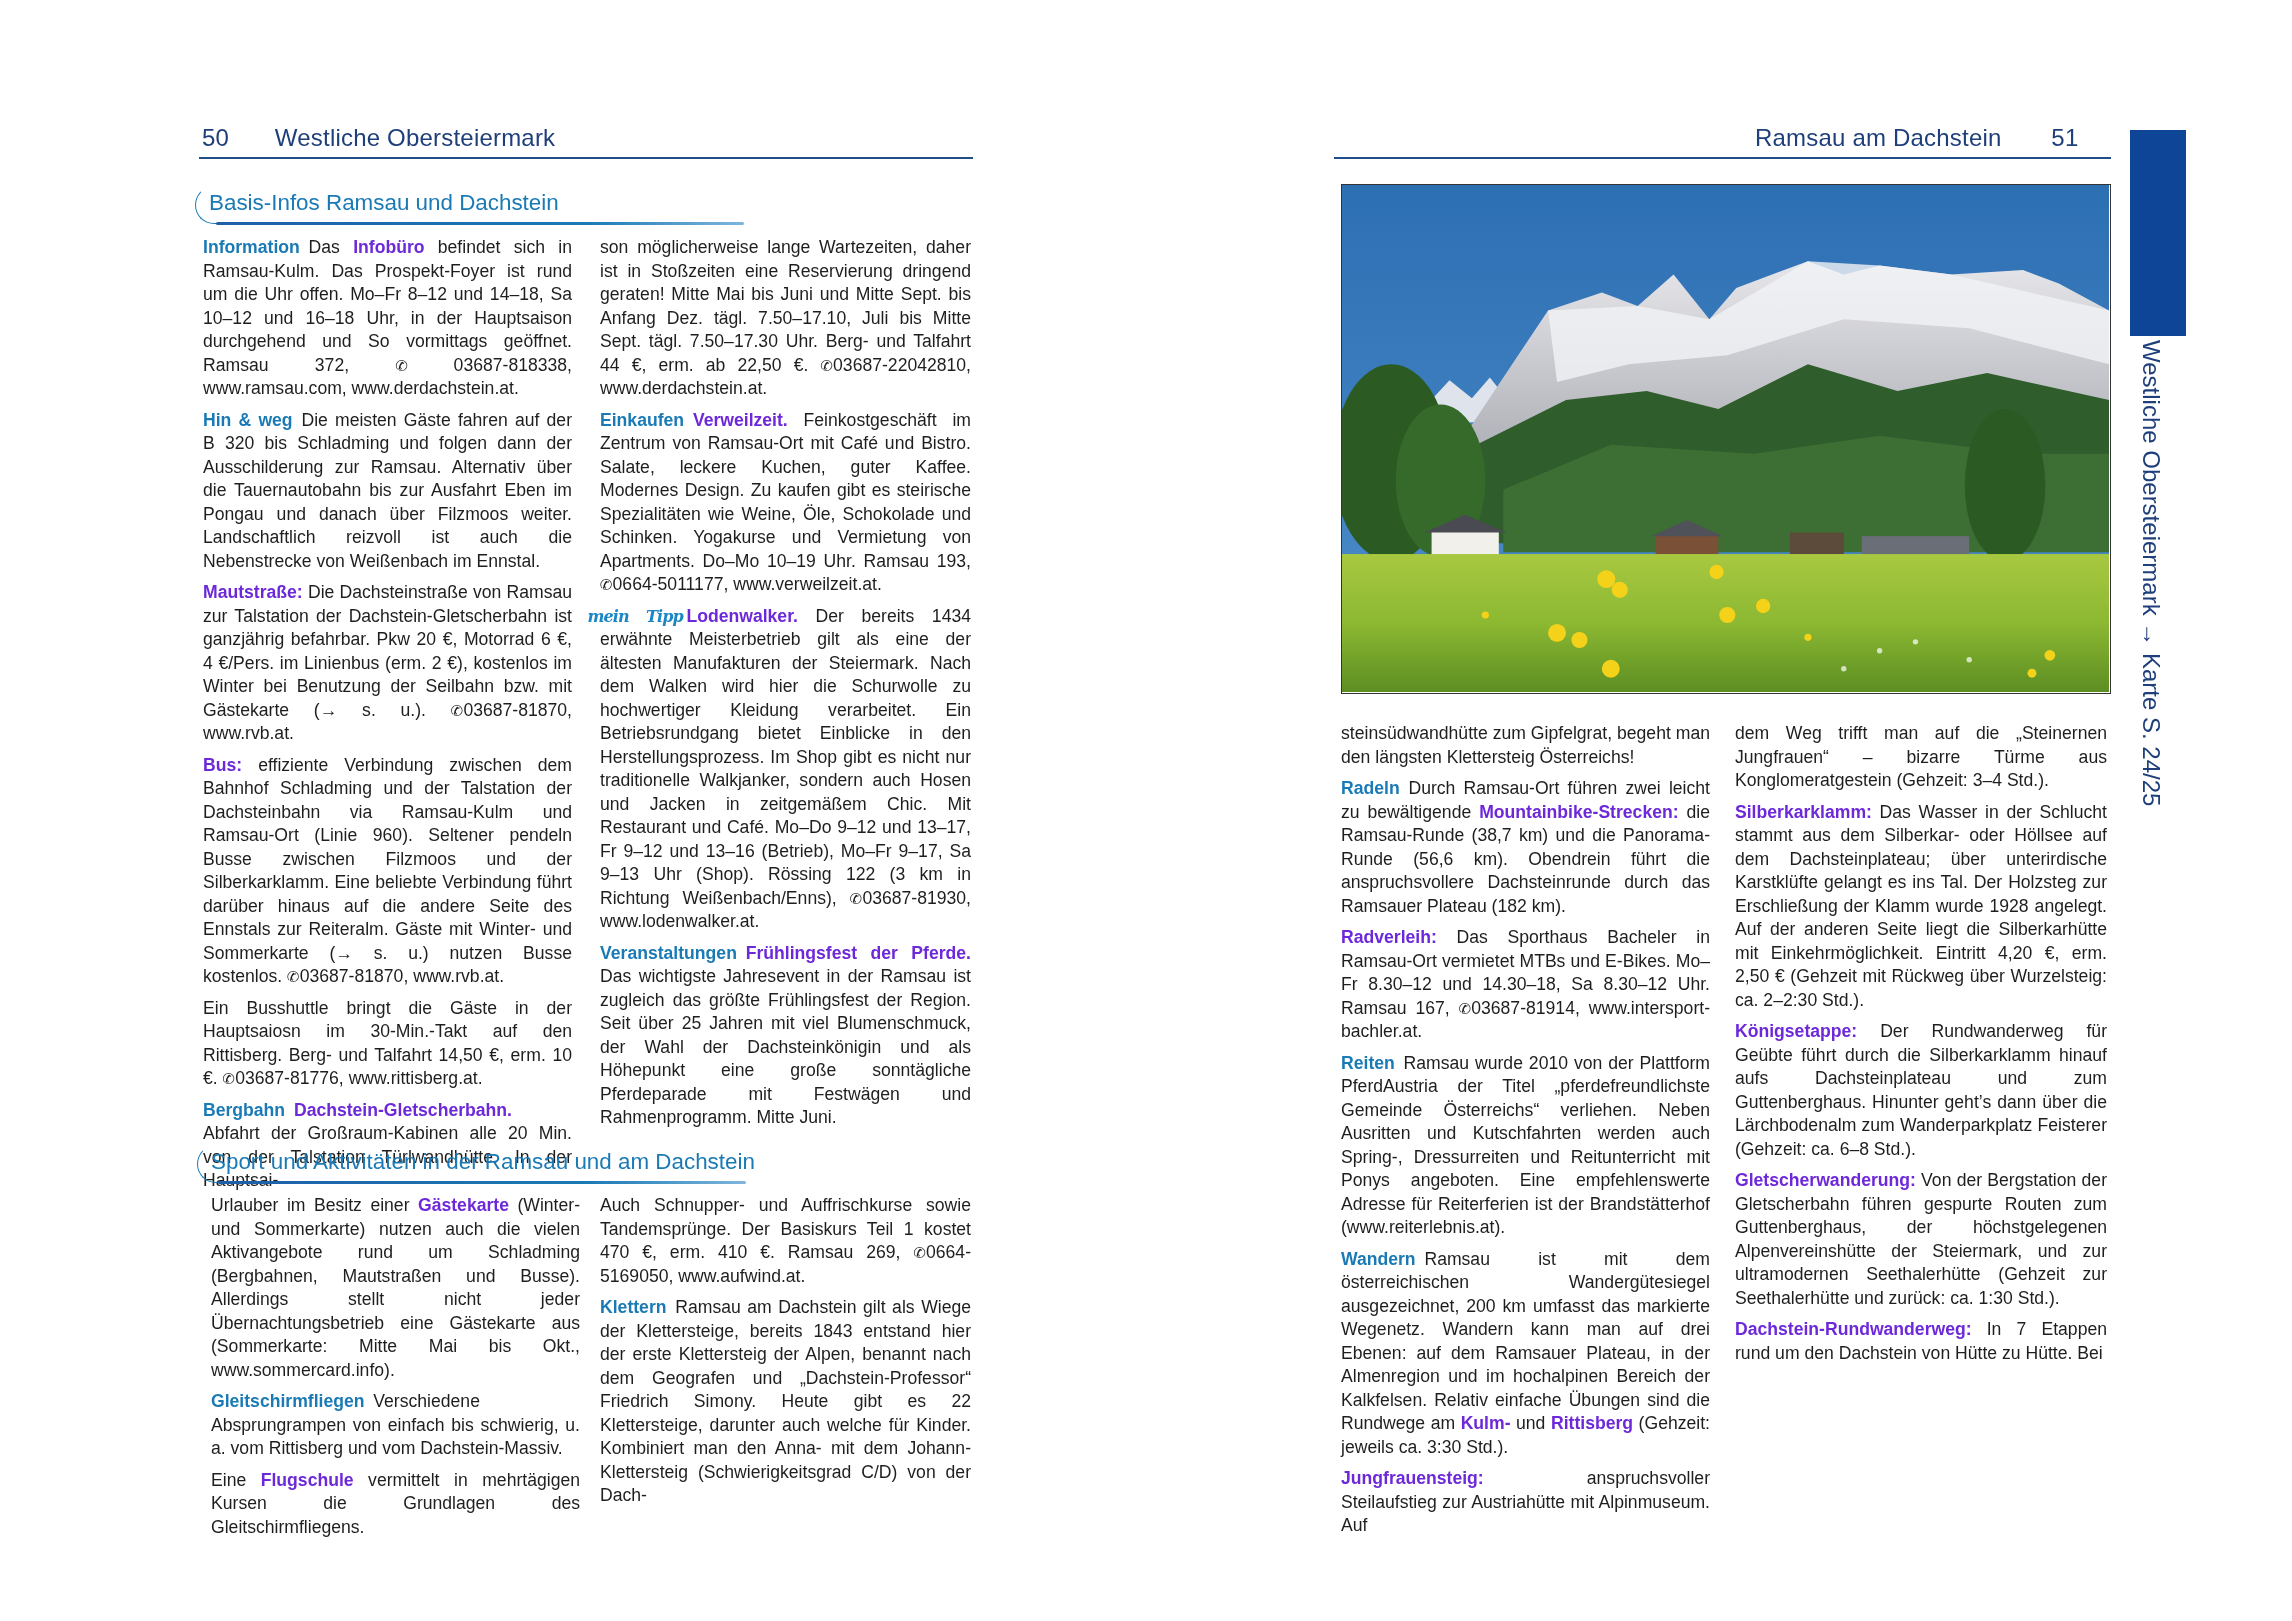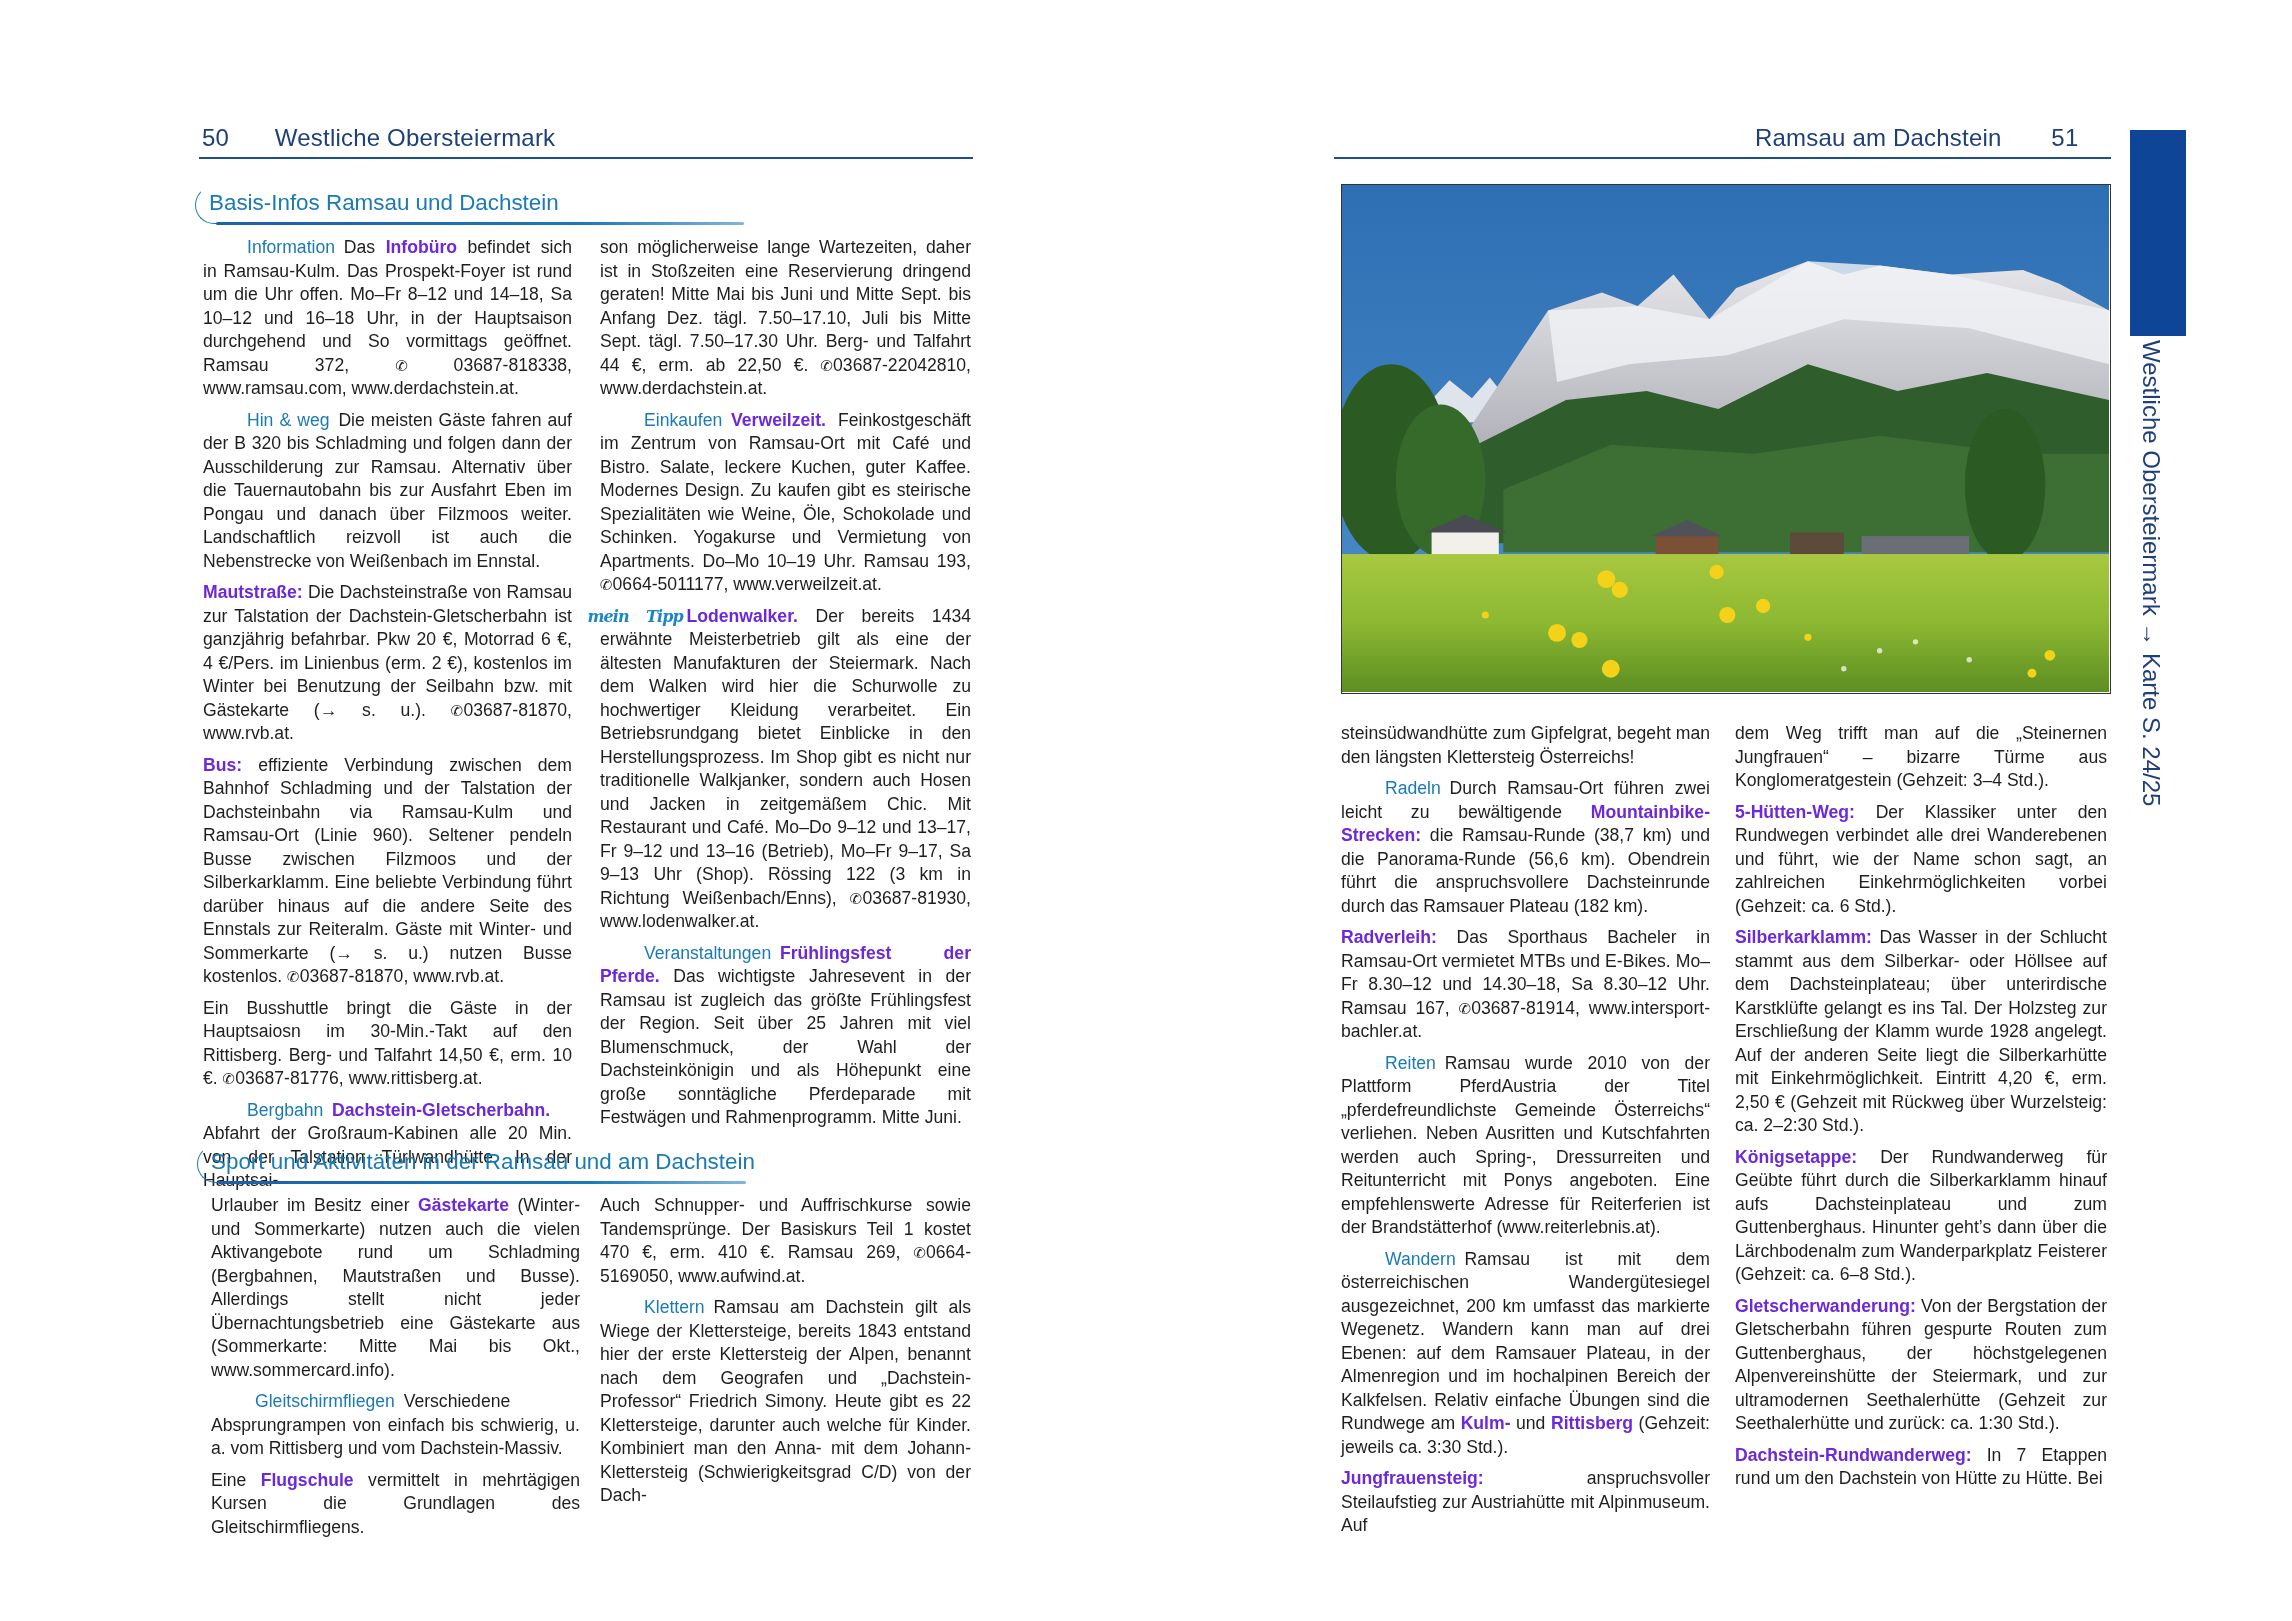--- a/index.html
+++ b/index.html
@@ -8,21 +8,21 @@
   .runhead { position:absolute; top:124px; font-size:24px; color:#1f3f7a; letter-spacing:0.2px; }
   .rule { position:absolute; top:157px; height:1.8px; background:#1f4f86; }
   .pageno { display:inline-block; }
   .sechead { position:absolute; font-size:22.4px; color:#1a7ab5; }
   .sechead .arc { position:absolute; left:-14.3px; top:-3.6px; width:27px; height:36px;
                   border:1.8px solid #1a7ab5; border-right:none; border-radius:19.7px 0 0 19.7px;
                   border-top-color:transparent; }
   .sechead .bar { position:absolute; left:7.2px; height:2.7px; background:linear-gradient(90deg,#1f5fa8 0%, #1a7ab5 70%, #7fb6dc 100%); border-radius:1.8px; }
   .col { position:absolute; font-size:17.6px; line-height:23.5px; text-align:justify; hyphens:manual; }
   .col p { margin:0 0 8px 0; }
-  .cat { color:#1a7ab5; font-weight:normal;margin-left:44px; }
+  .cat { color:#1a7ab5; font-weight:bold; }
   .kw { color:#6d28d9; font-weight:bold; }
   .tipp { color:#1a86c6; font-style:italic; font-family:"DejaVu Serif", serif; font-size:16px; font-weight:bold; margin-left:-12.5px; margin-right:3.6px; letter-spacing:-0.9px; }
   .phone { font-size:15px; }
   .tab { position:absolute; left:2130px; top:130px; width:56px; height:206px; background:#0e4596; }
   .vtext { position:absolute; left:2130px; top:340px; width:54px; height:448px; }
   .vtext span { position:absolute; left:7.2px; top:0; writing-mode:vertical-rl; font-size:24px; color:#1f3f7a; white-space:nowrap; }
   .photo { position:absolute; left:1341px; top:184px; width:770px; height:510px; border:1.8px solid #333; box-sizing:border-box; overflow:hidden; }
 </style>
 </head>
 <body>
@@ -152,20 +152,19 @@
   <div class="col" id="rc1" style="left:1341px; top:722px; width:369px;">
       <p><span>steinsüdwandhütte zum Gipfelgrat, begeht man den längsten Klettersteig Österreichs!</span></p>
       <p><span class="cat">Radeln</span> <span>Durch Ramsau-Ort führen zwei leicht zu bewältigende </span><span class="kw">Mountainbike-Strecken:</span><span> die Ramsau-Runde (38,7 km) und die Panorama-Runde (56,6 km). Obendrein führt die anspruchsvollere Dachsteinrunde durch das Ramsauer Plateau (182 km).</span></p>
       <p><span class="kw">Radverleih:</span> <span>Das Sporthaus Bacheler in Ramsau-Ort vermietet MTBs und E-Bikes. Mo–Fr 8.30–12 und 14.30–18, Sa 8.30–12 Uhr. Ramsau 167,</span> <span class="phone">✆</span><span>03687-81914, www.intersport-bachler.at.</span></p>
       <p><span class="cat">Reiten</span> <span>Ramsau wurde 2010 von der Plattform PferdAustria der Titel „pferdefreundlichste Gemeinde Österreichs“ verliehen. Neben Ausritten und Kutschfahrten werden auch Spring-, Dressurreiten und Reitunterricht mit Ponys angeboten. Eine empfehlenswerte Adresse für Reiterferien ist der Brandstätterhof (www.reiterlebnis.at).</span></p>
       <p><span class="cat">Wandern</span> <span>Ramsau ist mit dem österreichischen Wandergütesiegel ausgezeichnet, 200 km umfasst das markierte Wegenetz. Wandern kann man auf drei Ebenen: auf dem Ramsauer Plateau, in der Almenregion und im hochalpinen Bereich der Kalkfelsen. Relativ einfache Übungen sind die Rundwege am </span><span class="kw">Kulm-</span><span> und </span><span class="kw">Rittisberg</span><span> (Gehzeit: jeweils ca. 3:30 Std.).</span></p>
       <p><span class="kw">Jungfrauensteig:</span> <span>anspruchsvoller Steilaufstieg zur Austriahütte mit Alpinmuseum. Auf</span></p>
     </div>
   <div class="col" id="rc2" style="left:1711px; top:722px; width:372px;margin-left:24px;">
       <p><span>dem Weg trifft man auf die „Steinernen Jungfrauen“ – bizarre Türme aus Konglomeratgestein (Gehzeit: 3–4 Std.).</span></p>
-      <p><span class="kw">5-Hütten-Weg:</span> <span>Der Klassiker unter den Rundwegen verbindet alle drei Wanderebenen und führt, wie der Name schon sagt, an zahlreichen Einkehrmöglichkeiten vorbei (Gehzeit: ca. 6 Std.).</span></p>
       <p><span class="kw">Silberkarklamm:</span> <span>Das Wasser in der Schlucht stammt aus dem Silberkar- oder Höllsee auf dem Dachsteinplateau; über unterirdische Karstklüfte gelangt es ins Tal. Der Holzsteg zur Erschließung der Klamm wurde 1928 angelegt. Auf der anderen Seite liegt die Silberkarhütte mit Einkehrmöglichkeit. Eintritt 4,20 €, erm. 2,50 € (Gehzeit mit Rückweg über Wurzelsteig: ca. 2–2:30 Std.).</span></p>
       <p><span class="kw">Königsetappe:</span> <span>Der Rundwanderweg für Geübte führt durch die Silberkarklamm hinauf aufs Dachsteinplateau und zum Guttenberghaus. Hinunter geht’s dann über die Lärchbodenalm zum Wanderparkplatz Feisterer (Gehzeit: ca. 6–8 Std.).</span></p>
       <p><span class="kw">Gletscherwanderung:</span> <span>Von der Bergstation der Gletscherbahn führen gespurte Routen zum Guttenberghaus, der höchstgelegenen Alpenvereinshütte der Steiermark, und zur ultramodernen Seethalerhütte (Gehzeit zur Seethalerhütte und zurück: ca. 1:30 Std.).</span></p>
       <p><span class="kw">Dachstein-Rundwanderweg:</span> <span>In 7 Etappen rund um den Dachstein von Hütte zu Hütte. Bei</span></p>
     </div>
 </div>
 
 
 </body></html>

